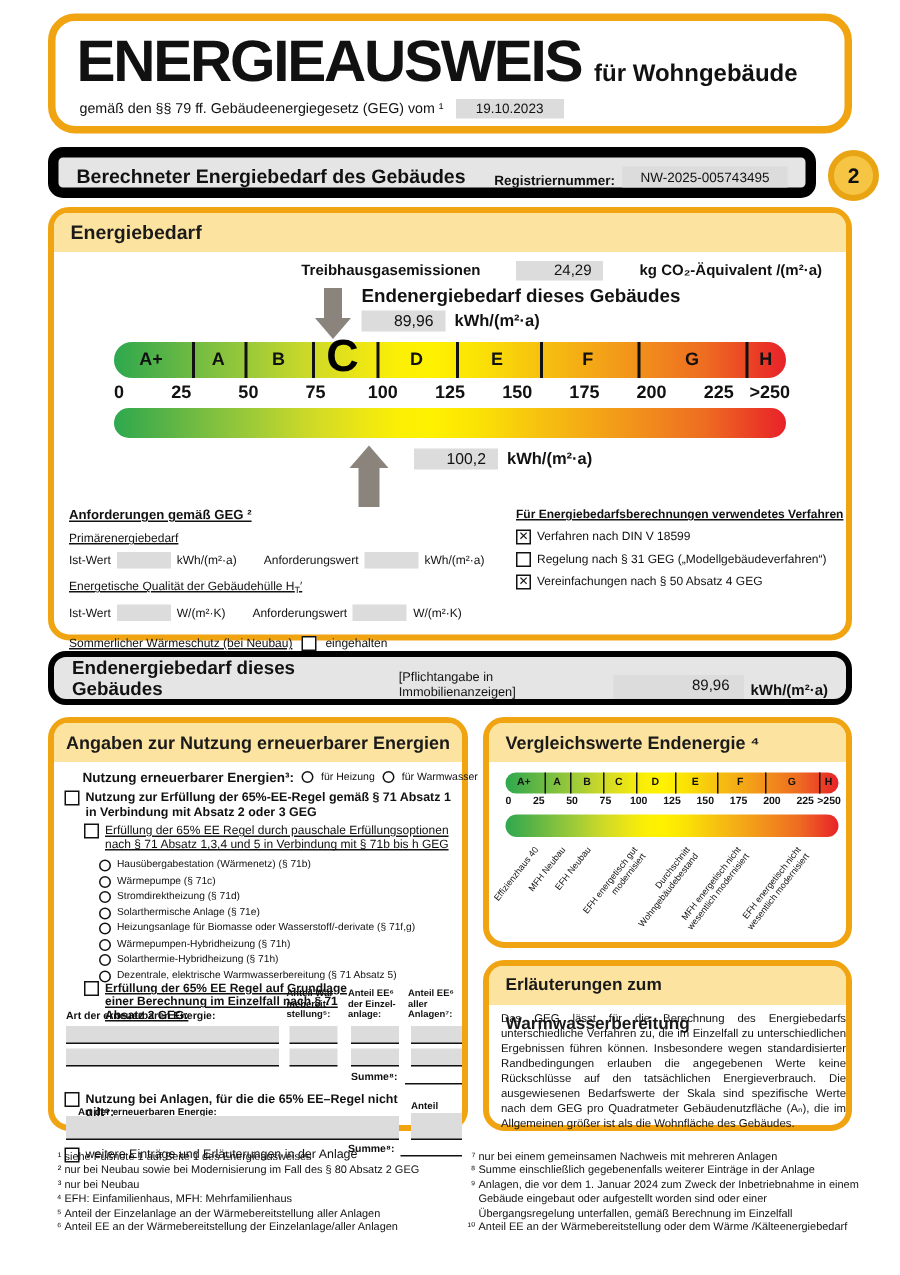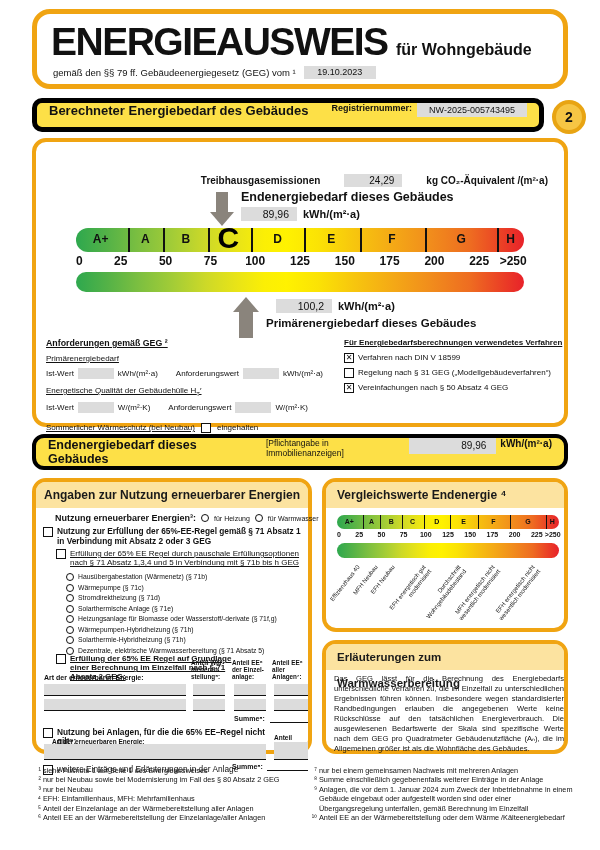--- a/index.html
+++ b/index.html
@@ -1,20 +1,20 @@
 <!DOCTYPE html>
 <html><head>
 <meta charset="utf-8">
 <style>
   html,body{margin:0;padding:0;background:#fff;}
   .page{position:relative;width:600px;height:850px;background:#fff;overflow:hidden;
         font-family:"Liberation Sans","DejaVu Sans",sans-serif;color:#111;}
   .obox{position:absolute;background:#fff;border:4px solid #f0a412;border-radius:14px;box-sizing:border-box;}
-  .ybar{position:absolute;background:#fde047;border:5px solid #000000;border-radius:10px;box-sizing:border-box;
-        display:flex;align-items:flex-start;}
+  .ybar{position:absolute;background:#e5e5e5;border:7px solid #000000;border-radius:10px;box-sizing:border-box;
+        display:flex;align-items:flex-end;}
   .sechdr{background:#fce3a0;border-radius:9px 9px 0 0;font-weight:bold;line-height:26px;height:26px;
           padding-left:11px;font-size:13px;color:#1a1a1a;}
   .graybox{background:#dcdcdc;display:inline-block;box-sizing:border-box;text-align:right;}
   .grad{background:linear-gradient(90deg,#2ea84e 0%,#54b247 7%,#7cbf40 14%,#a5cd36 22%,#cdd928 29%,
         #e9e417 36%,#fbef05 42%,#fff200 47%,#fbe305 54%,#f7c60e 62%,#f4a816 71%,#f18d1c 79%,
         #ee6c21 88%,#ea3a26 96%,#e8222a 100%);}
   .divline{position:absolute;top:0;bottom:0;width:2px;background:#111;}
   .slet{position:absolute;transform:translateX(-50%);font-weight:bold;font-size:12px;top:4px;}
   .slet.big{font-size:30px;top:-7px;color:#000;}
   .tick{position:absolute;transform:translateX(-50%);font-weight:bold;font-size:12px;}
@@ -59,20 +59,21 @@
   <div class="ybar" style="left:32px;top:98px;width:512px;height:34px;padding:0 12px;">
     <span style="font-size:13px;font-weight:bold;">Berechneter Energiebedarf des Gebäudes</span>
     <span style="margin-left:auto;font-size:9px;font-weight:bold;">Registriernummer:</span>
     <span class="graybox" style="width:110px;height:14px;font-size:9px;line-height:14px;text-align:center;margin-left:5px;">NW-2025-005743495</span>
   </div>
   <div style="position:absolute;left:552px;top:100px;width:26px;height:26px;border-radius:50%;
               background:#f6c544;border:4px solid #e8a413;box-sizing:content-box;text-align:center;
               font-weight:bold;font-size:14px;line-height:26px;">2</div>
 
   <div class="obox" style="left:32px;top:138px;width:536px;height:289px;">
+    <div class="sechdr">Energiebedarf</div>
 
     <div style="position:absolute;right:16px;top:32px;display:flex;align-items:center;gap:24px;">
       <span style="font-size:10px;font-weight:bold;">Treibhausgasemissionen</span>
       <span class="graybox" style="width:58px;height:13px;font-size:10px;line-height:13px;padding-right:8px;">24,29</span>
       <span style="font-size:10px;font-weight:bold;">kg CO₂-Äquivalent /(m²·a)</span>
     </div>
 
     <div class="arrow-down" style="left:186px;top:84px;">
       <div class="stem"></div>
         <div class="head"></div>
@@ -120,21 +121,20 @@
     <div class="grad" style="position:absolute;left:40px;top:130px;width:448px;height:20px;border-radius:10px;"></div>
 
     <div class="arrow-up" style="left:210px;top:155px;">
       <div class="head"></div>
         <div class="stem"></div>
     </div>
     <div style="position:absolute;left:230px;top:157px;display:flex;align-items:center;gap:6px;padding-left:10px;">
       <span class="graybox" style="width:56px;height:14px;font-size:10.5px;line-height:14px;padding-right:8px;">100,2</span>
       <span style="font-size:11px;font-weight:bold;">kWh/(m²·a)</span>
     </div>
-    <div style="position:absolute;left:230px;top:175px;font-size:11.5px;font-weight:bold;">Primärenergiebedarf dieses Gebäudes</div>
 
     <div style="position:absolute;left:10px;top:196px;width:288px;font-size:8px;">
       <div class="b u" style="font-size:8.8px;">Anforderungen gemäß GEG ²</div>
       <div class="u" style="margin-top:6px;">Primärenergiebedarf</div>
       <div style="margin-top:5px;display:flex;align-items:center;gap:4px;">
         <span>Ist-Wert</span>
         <span class="graybox" style="width:36px;height:11px;"></span>
         <span>kWh/(m²·a)</span>
         <span style="margin-left:14px;">Anforderungswert</span>
         <span class="graybox" style="width:36px;height:11px;"></span>

